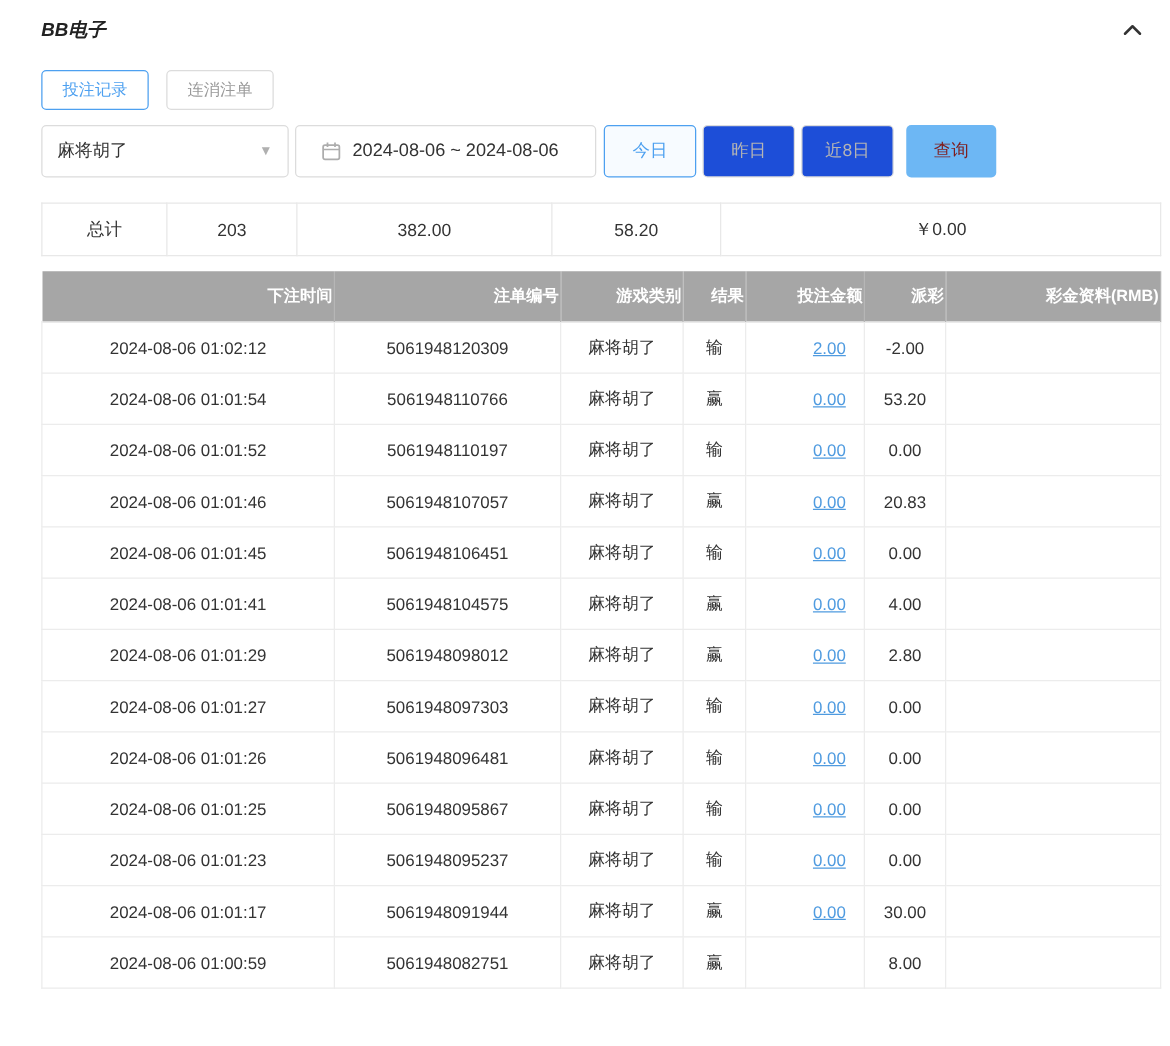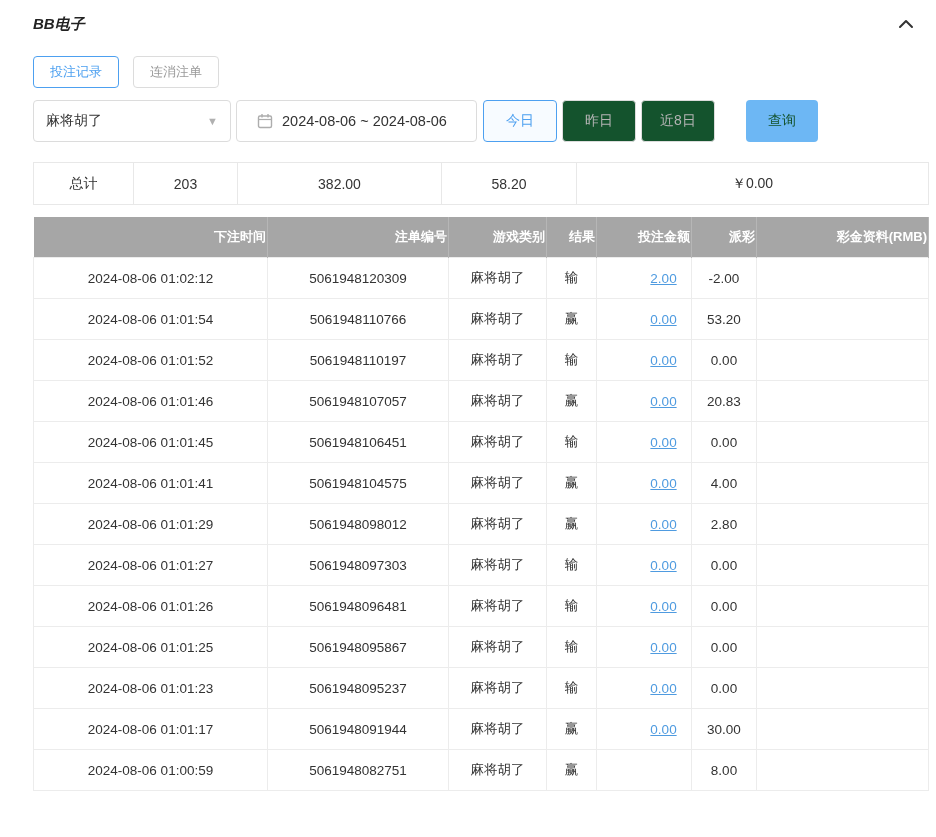--- a/index.html
+++ b/index.html
@@ -43,27 +43,27 @@
     font-size:14px;cursor:pointer;background:#fff;
   }
   .caret{color:var(--muted);font-size:11px;}
   .date-picker{
     margin-left:5px;width:241px;height:42px;border:1px solid var(--border);border-radius:4px;
     display:flex;align-items:center;gap:9px;padding:0 20px;box-sizing:border-box;
     font-size:14.5px;cursor:pointer;background:#fff;color:#333;
   }
   .quick-group{display:flex;gap:5px;margin-left:6px;justify-content:space-between;}
   .quick{
-    width:74px;height:42px;border:1px solid var(--border);border-radius:4px;background:#14532d;
+    width:74px;height:42px;border:1px solid var(--border);border-radius:4px;background:#1d4ed8;
     font-size:14px;color:#b4b4b4;cursor:pointer;font-family:inherit;
   }
   .quick.active{border-color:var(--accent);color:var(--accent);background:#f7fbff;}
   .search-btn{
-    margin-left:31px;width:72px;height:42px;border:none;border-radius:4px;
-    background:var(--accent-button);color:#14532d;font-size:14px;cursor:pointer;font-family:inherit;
+    margin-left:10px;width:72px;height:42px;border:none;border-radius:4px;
+    background:var(--accent-button);color:#7f1d1d;font-size:14px;cursor:pointer;font-family:inherit;
   }
 
   
   .summary-table{margin-top:20px;width:895px;border-collapse:collapse;table-layout:fixed;}
   .summary-table th,.summary-table td{
     border:1px solid #e8e8e8;height:39px;text-align:center;font-size:14px;font-weight:400;color:#333;
   }
   .summary-table th{background:var(--summary-header-bg);}
   .summary-table th.blank{background:#fff;}
 

